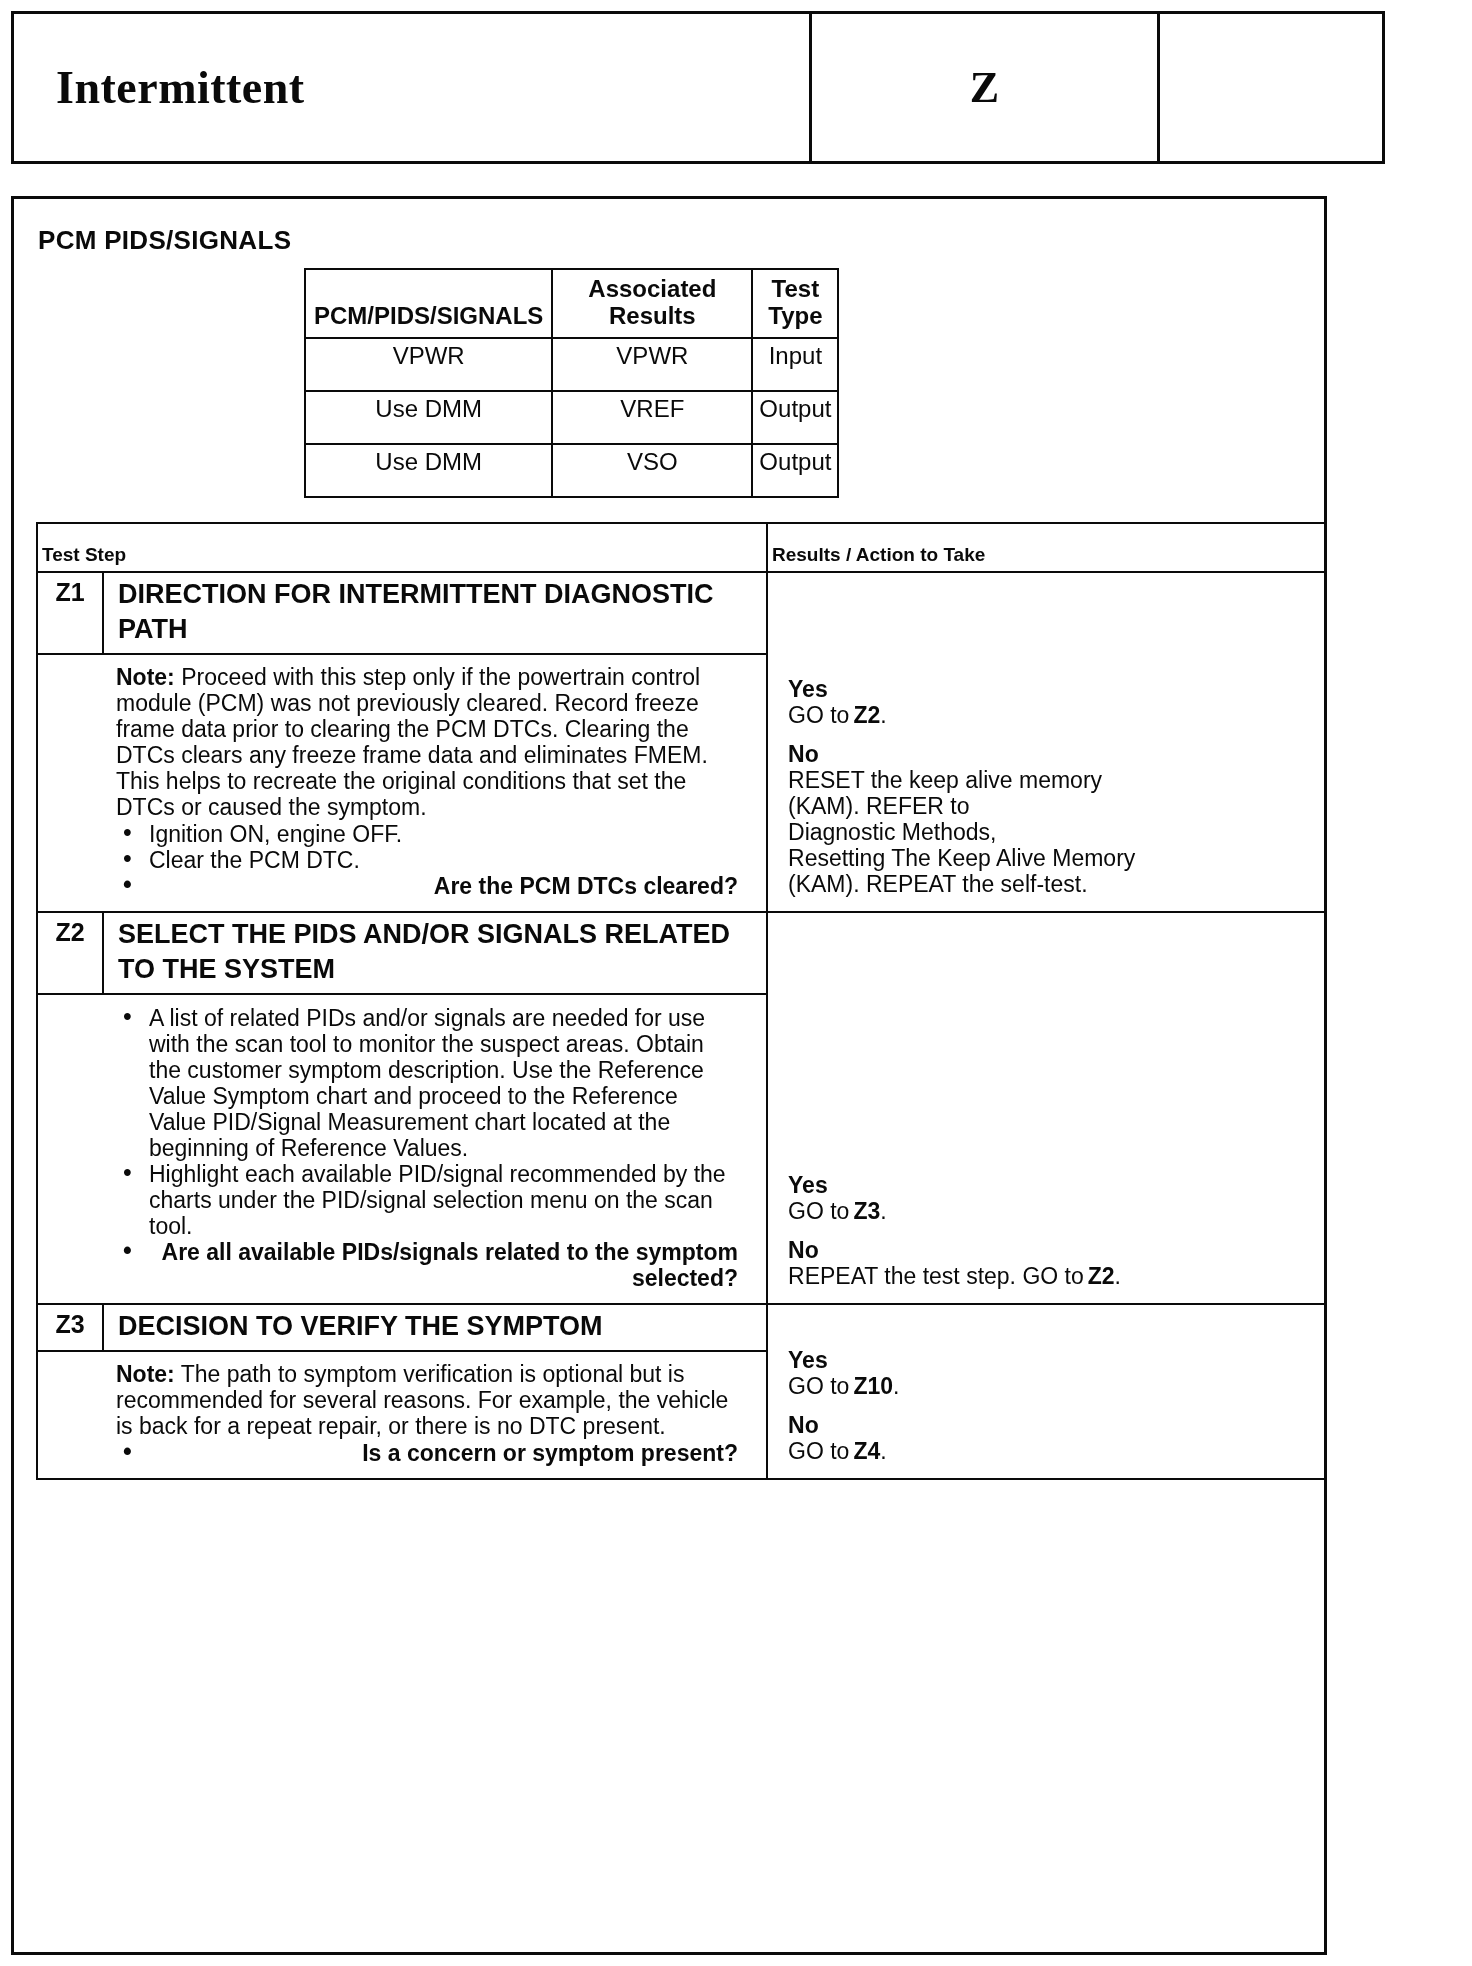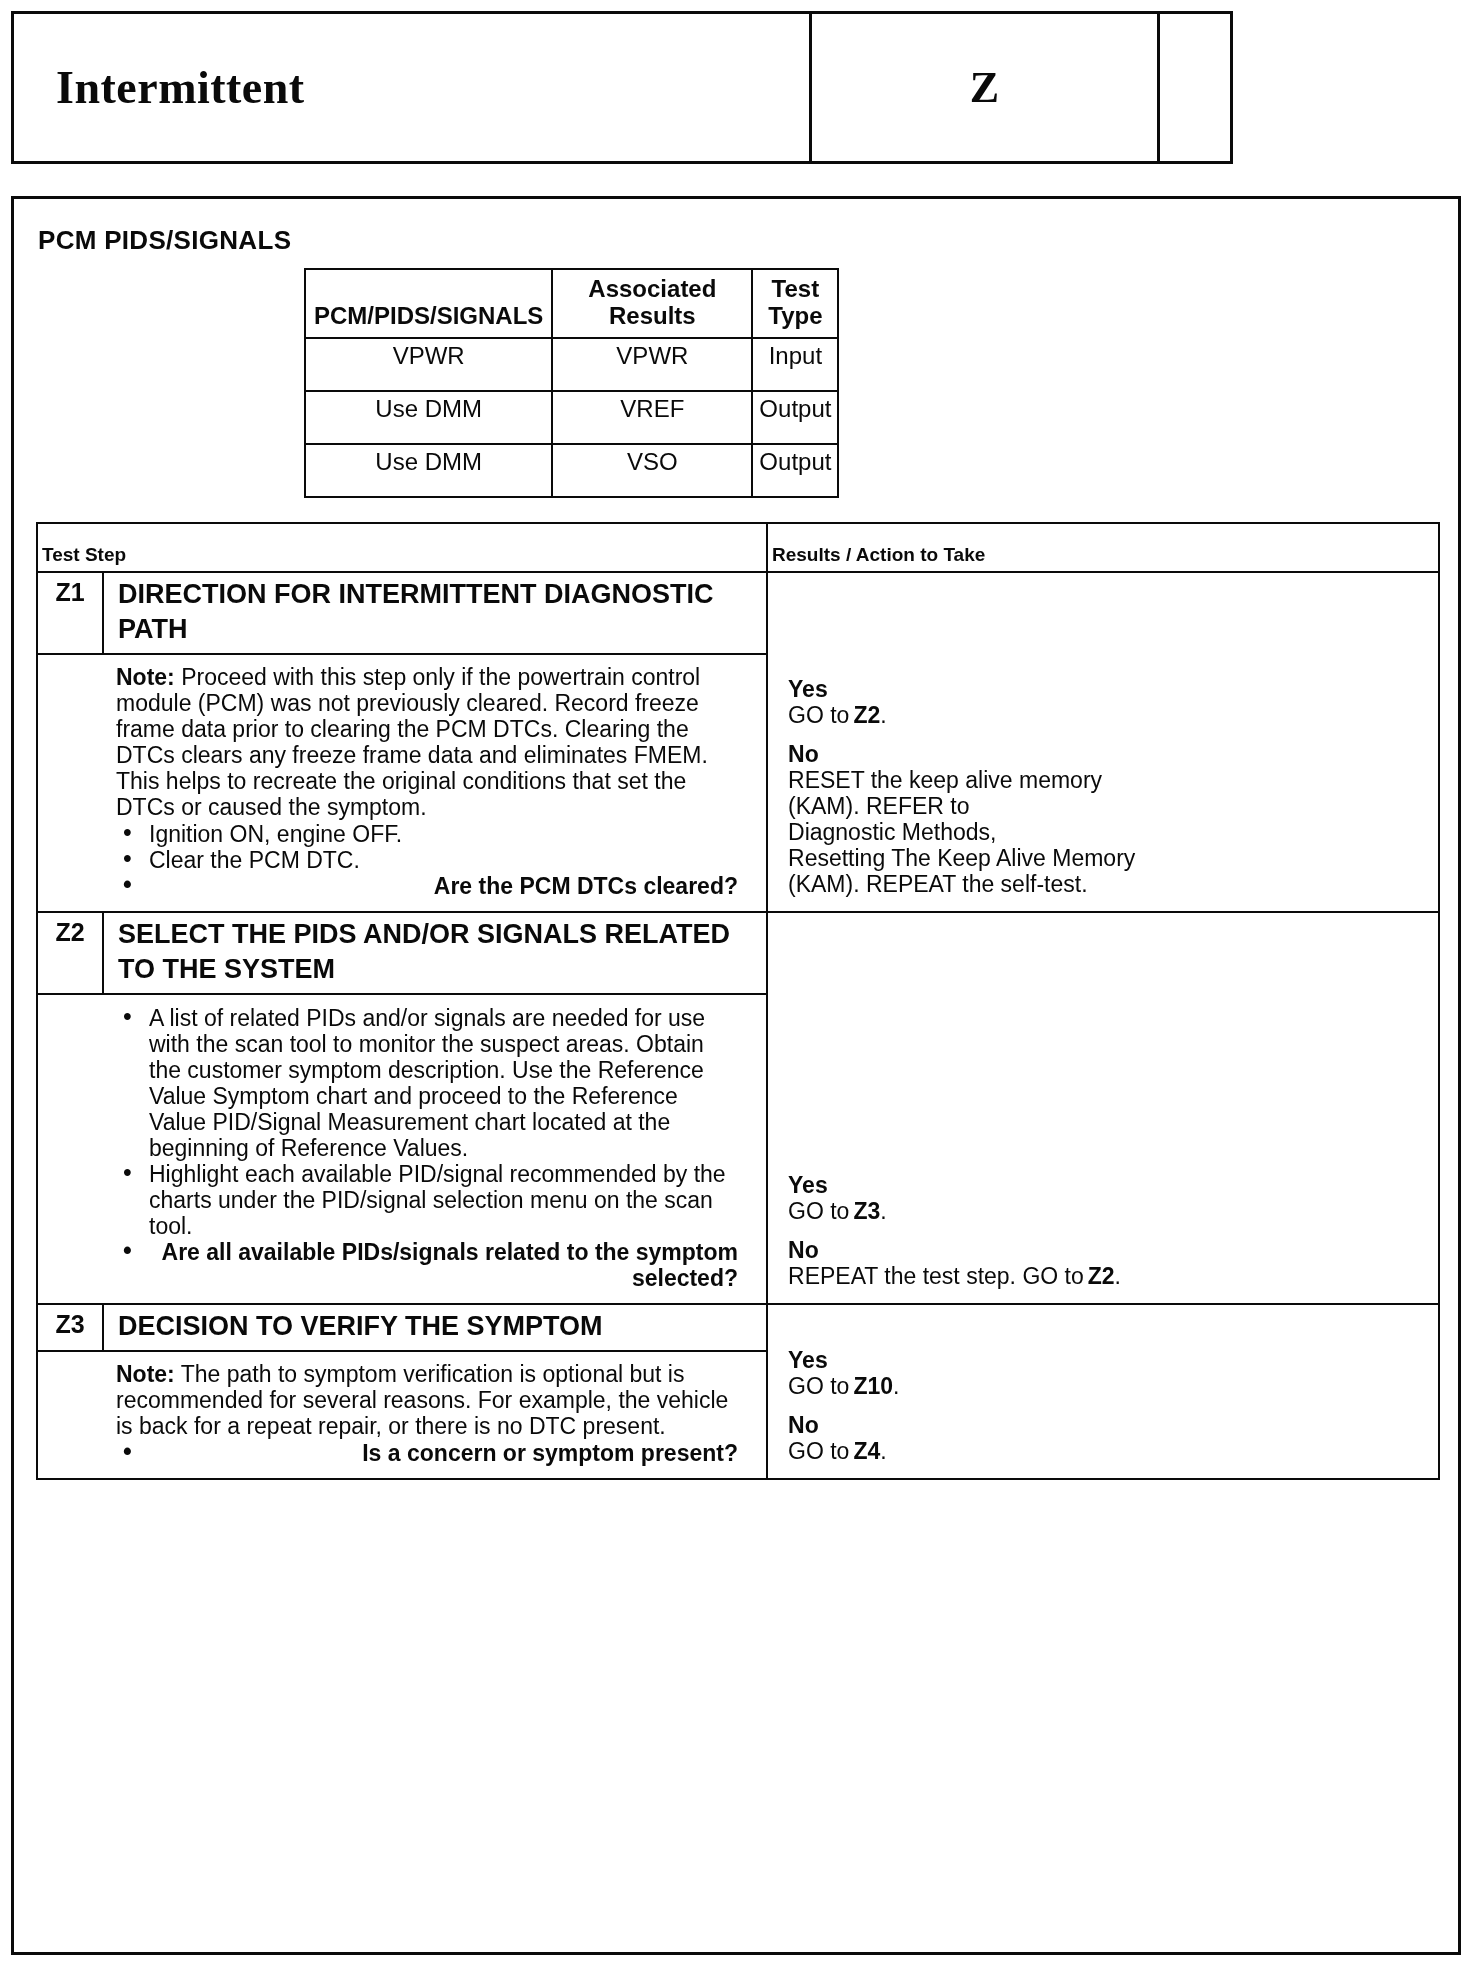--- a/index.html
+++ b/index.html
@@ -8,21 +8,21 @@
     background: #ffffff;
     color: #0a0a0a;
     font-family: "Liberation Sans", sans-serif;
     position: relative;
   }
 
   
   .header-box {
     position: absolute;
     left: 11px; top: 11px;
-    width: 1222px; height: 153px;
+    width: 1374px; height: 153px;
     border: 3px solid #0a0a0a;
     display: flex;
     background: #fff;
     text-align: right;
   }
   .header-cell-title {
     width: 798px;
     border-right: 3px solid #0a0a0a;
     display: flex; align-items: center;
     padding-left: 42px;
@@ -42,21 +42,21 @@
     font-family: "Liberation Serif", serif;
     font-weight: 700;
     font-size: 44px;
   }
   .header-cell-blank { flex: 1; }
 
   
   .main-box {
     position: absolute;
     left: 11px; top: 196px;
-    width: 1450px; height: 1759px;
+    width: 1316px; height: 1759px;
     border: 3px solid #0a0a0a;
     padding: 22px 22px;
     background: #fff;
     overflow: hidden;
   }
   .section-title {
     font-size: 26px;
     font-weight: 700;
     margin: 4px 0 12px 2px;
     letter-spacing: 0.3px;

